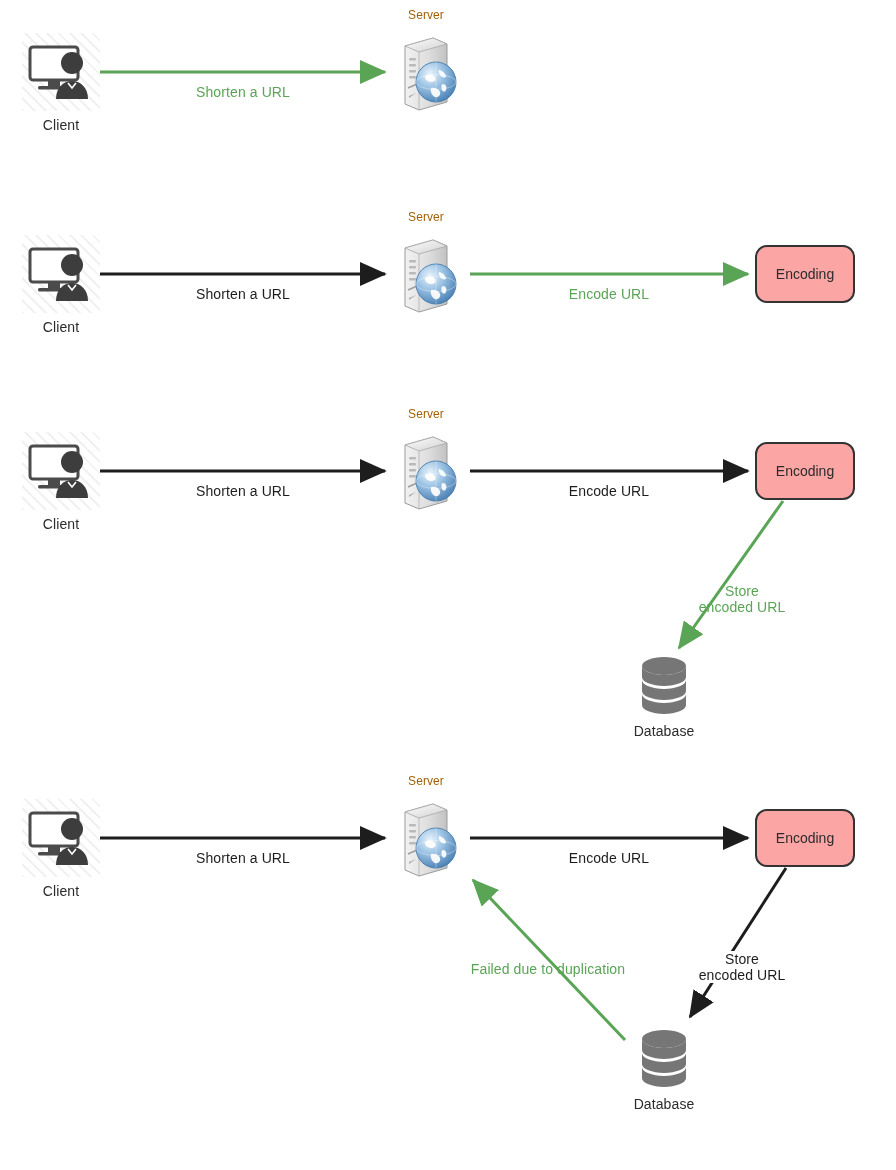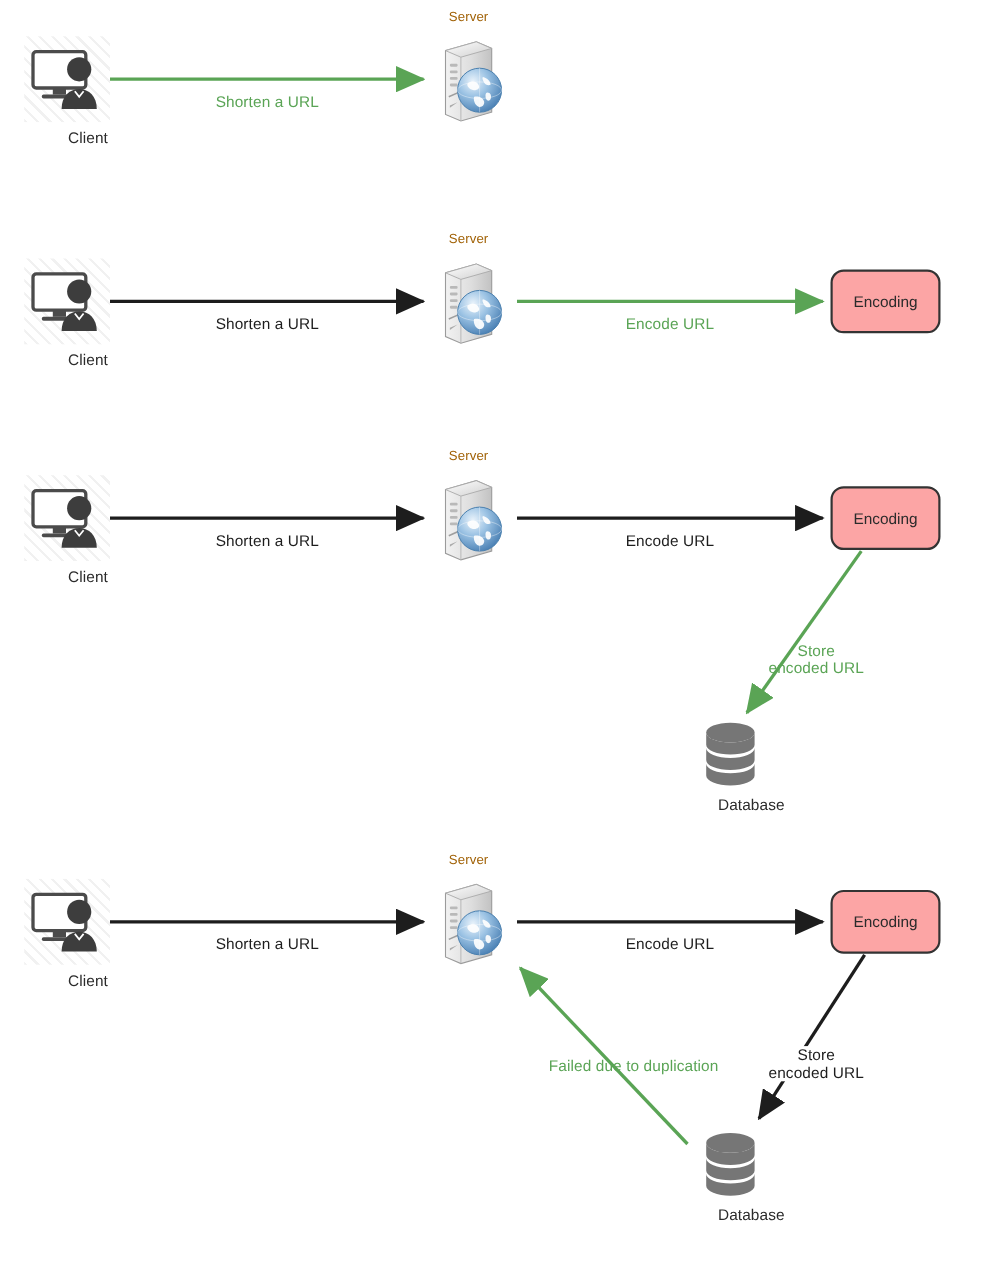--- a/index.html
+++ b/index.html
@@ -17,21 +17,21 @@
   
   .client-ico{width:78px;height:78px;position:relative;}
   .client-hatch{
     position:absolute;inset:0;
     background:repeating-linear-gradient(45deg,
       rgba(0,0,0,0.055) 0px, rgba(0,0,0,0.055) 2px,
       rgba(0,0,0,0) 2px, rgba(0,0,0,0) 8px);
   }
   .node-caption{
     position:absolute;left:50%;transform:translateX(-50%);
-    white-space:nowrap;font-size:14px;color:#2b2b2b;letter-spacing:.1px;margin-left:19px;
+    white-space:nowrap;font-size:14px;color:#2b2b2b;letter-spacing:.1px;
   }
   .node-toplabel{
     position:absolute;left:50%;transform:translateX(-50%);
     white-space:nowrap;font-size:12px;color:#a16207;letter-spacing:.1px;
   }
 
   
   .enc-box{
     position:absolute;width:100px;height:58px;border:2.5px solid #333333;
     border-radius:12px;background:#fca5a5;box-sizing:border-box;
@@ -208,16 +208,16 @@
   <div class="node-toplabel" style="left:426px;top:774px;">Server</div>
   <div class="edge-label dark boxed" style="left:243px;top:838px;">Shorten a URL</div>
   <div class="edge-label dark boxed" style="left:609px;top:838px;">Encode URL</div>
   <div class="enc-box" style="left:755px;top:809px;">
     <span>Encoding</span>
   </div>
   <div class="edge-label dark" style="left:742px;top:947px;">
     <div>Store</div>
     <div>encoded URL</div>
   </div>
-  <div class="edge-label green" style="left:576px;top:949px;">Failed due to duplication</div>
+  <div class="edge-label green" style="left:548px;top:949px;">Failed due to duplication</div>
   <div class="node-caption" style="left:664px;top:1096px;">Database</div>
 
 </div>
 
 </body></html>

